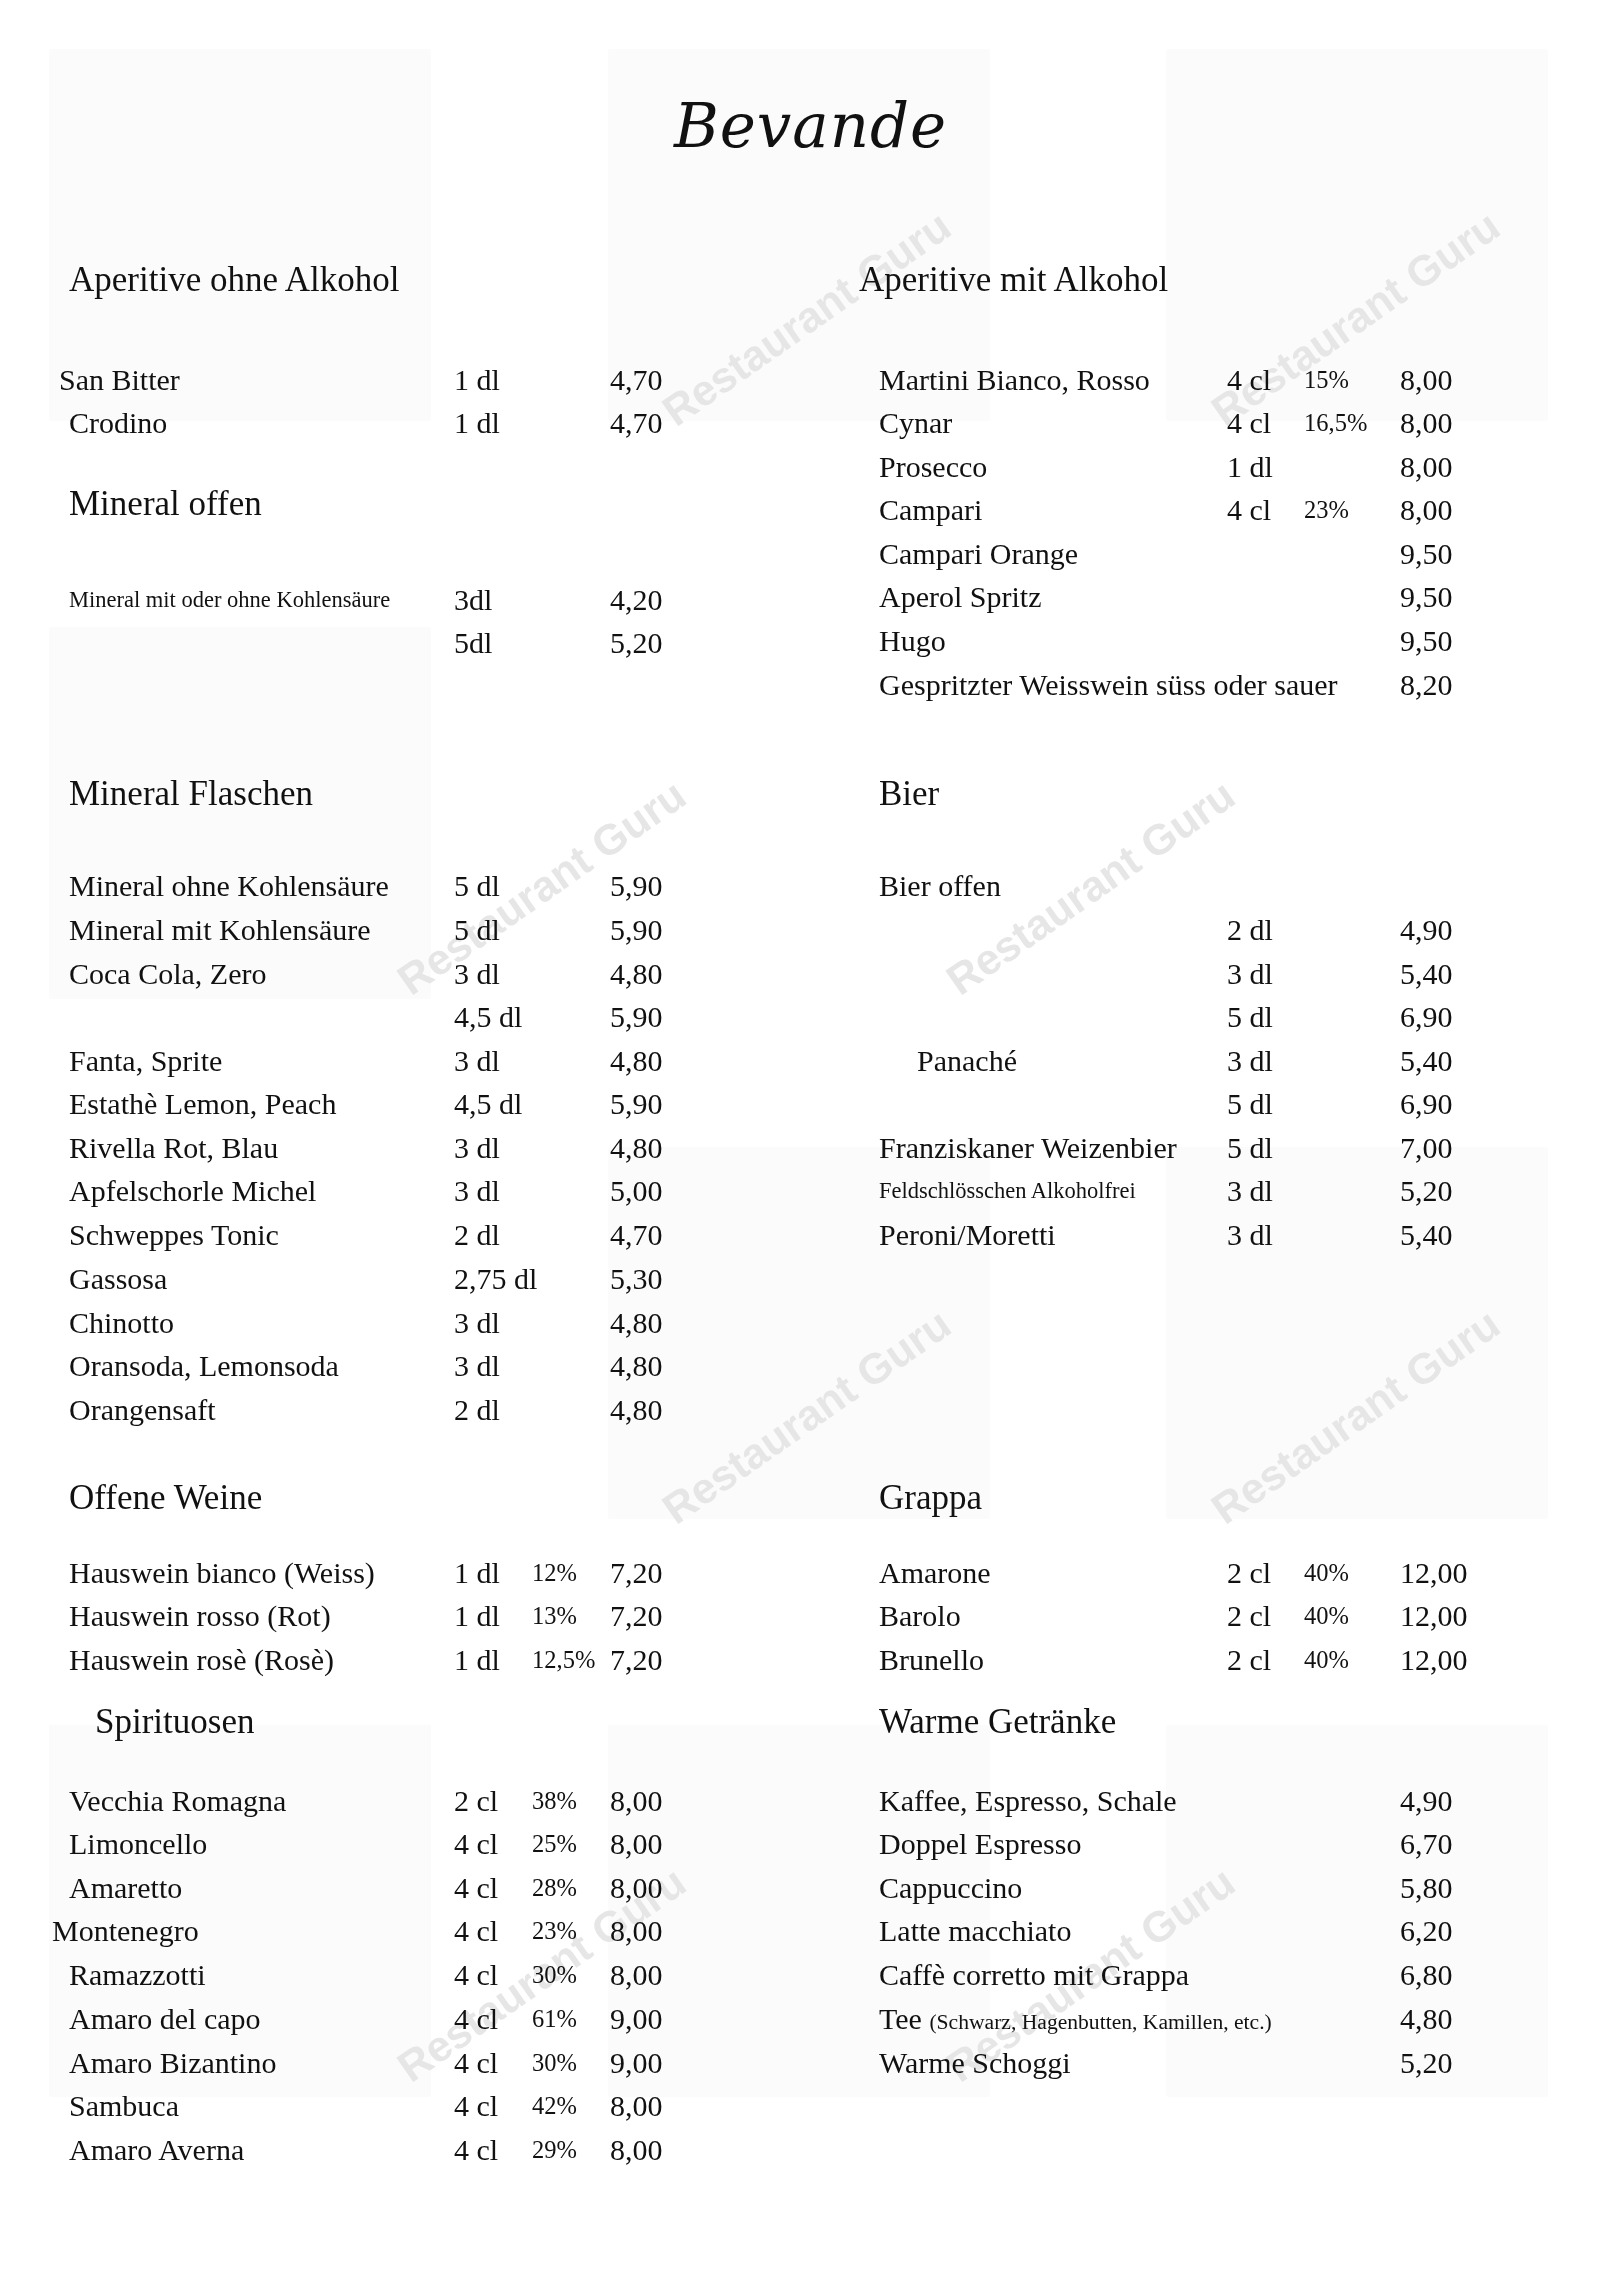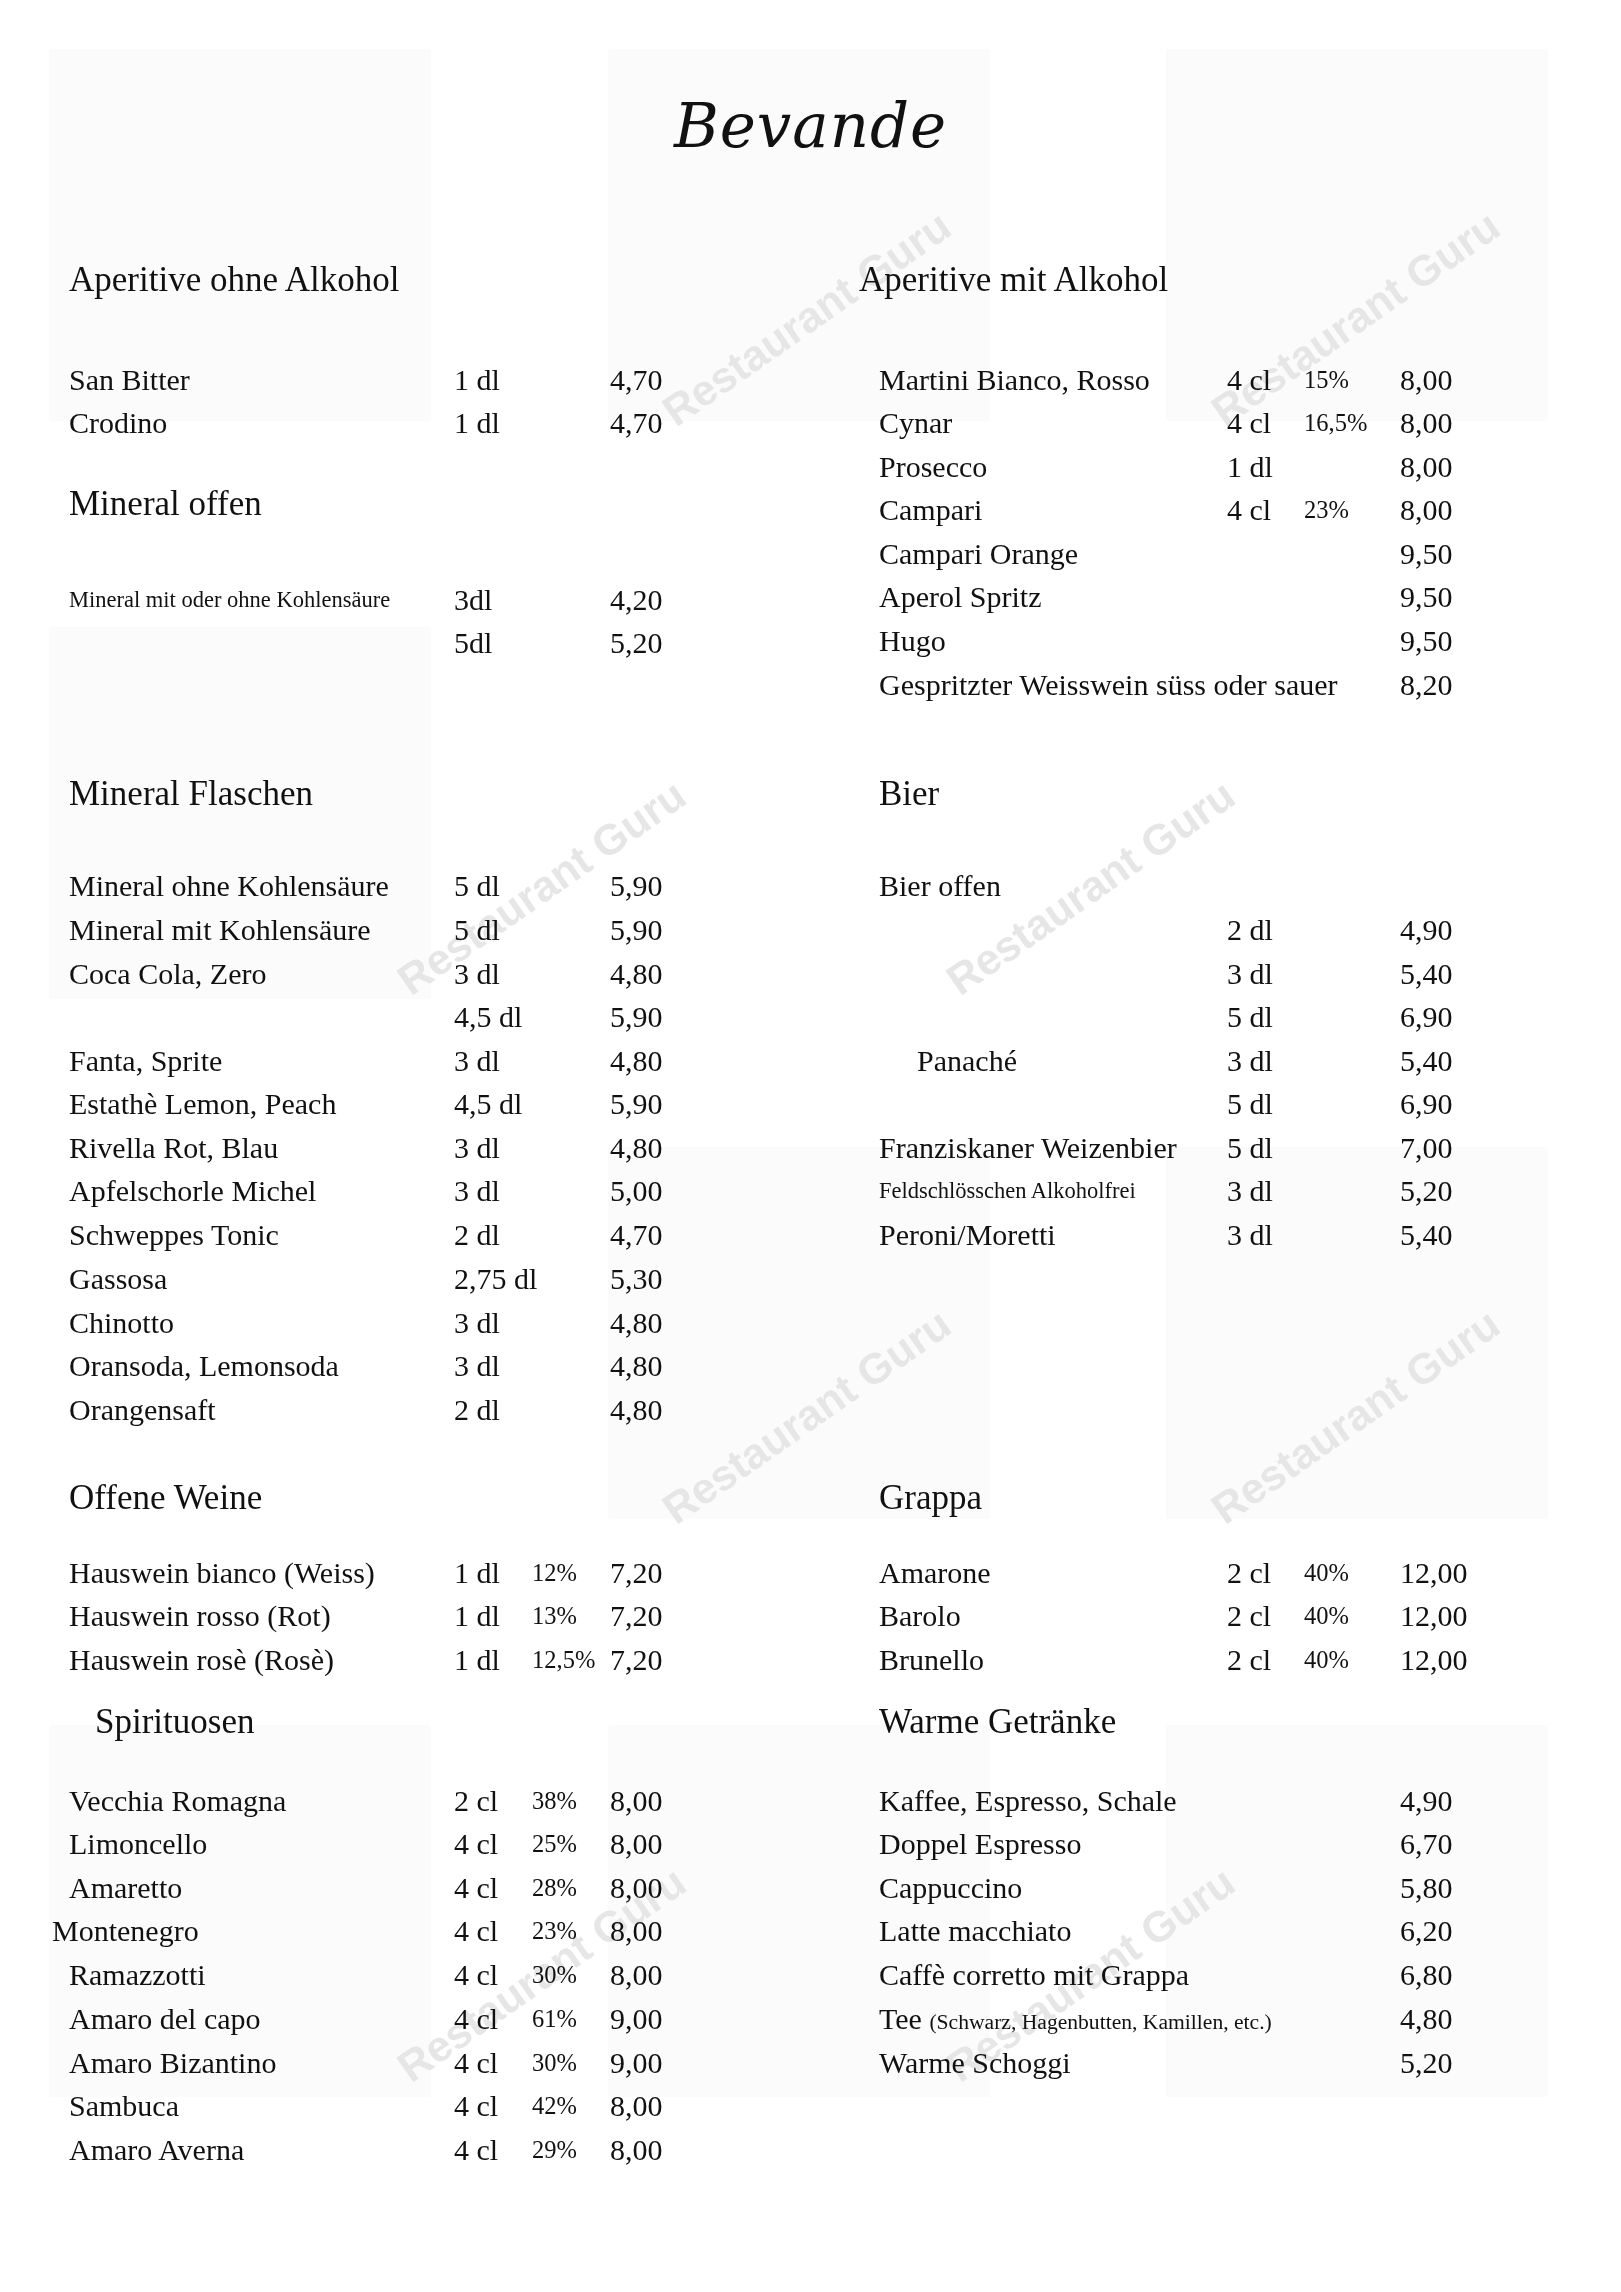--- a/index.html
+++ b/index.html
@@ -40,21 +40,21 @@
 <div class="wm-text" style="left:637px;top:1392px;">Restaurant Guru</div>
 <div class="wm-text" style="left:1186px;top:1392px;">Restaurant Guru</div>
 <div class="wm-text" style="left:372px;top:1950px;">Restaurant Guru</div>
 <div class="wm-text" style="left:921px;top:1950px;">Restaurant Guru</div>
 
 <div class="title">Bevande</div>
 
 <div>
   <div class="h" style="left:69px;top:260px;">Aperitive ohne Alkohol</div>
   <div class="row" style="left:0;top:358px;">
-    <span style="left:69px">San Bitter</span>
+    <span style="left:59px">San Bitter</span>
     <span style="left:454px">1 dl</span>
     <span style="left:610px">4,70</span>
   </div>
   <div class="row" style="left:0;top:401px;">
     <span style="left:69px">Crodino</span>
     <span style="left:454px">1 dl</span>
     <span style="left:610px">4,70</span>
   </div>
 </div>
 

